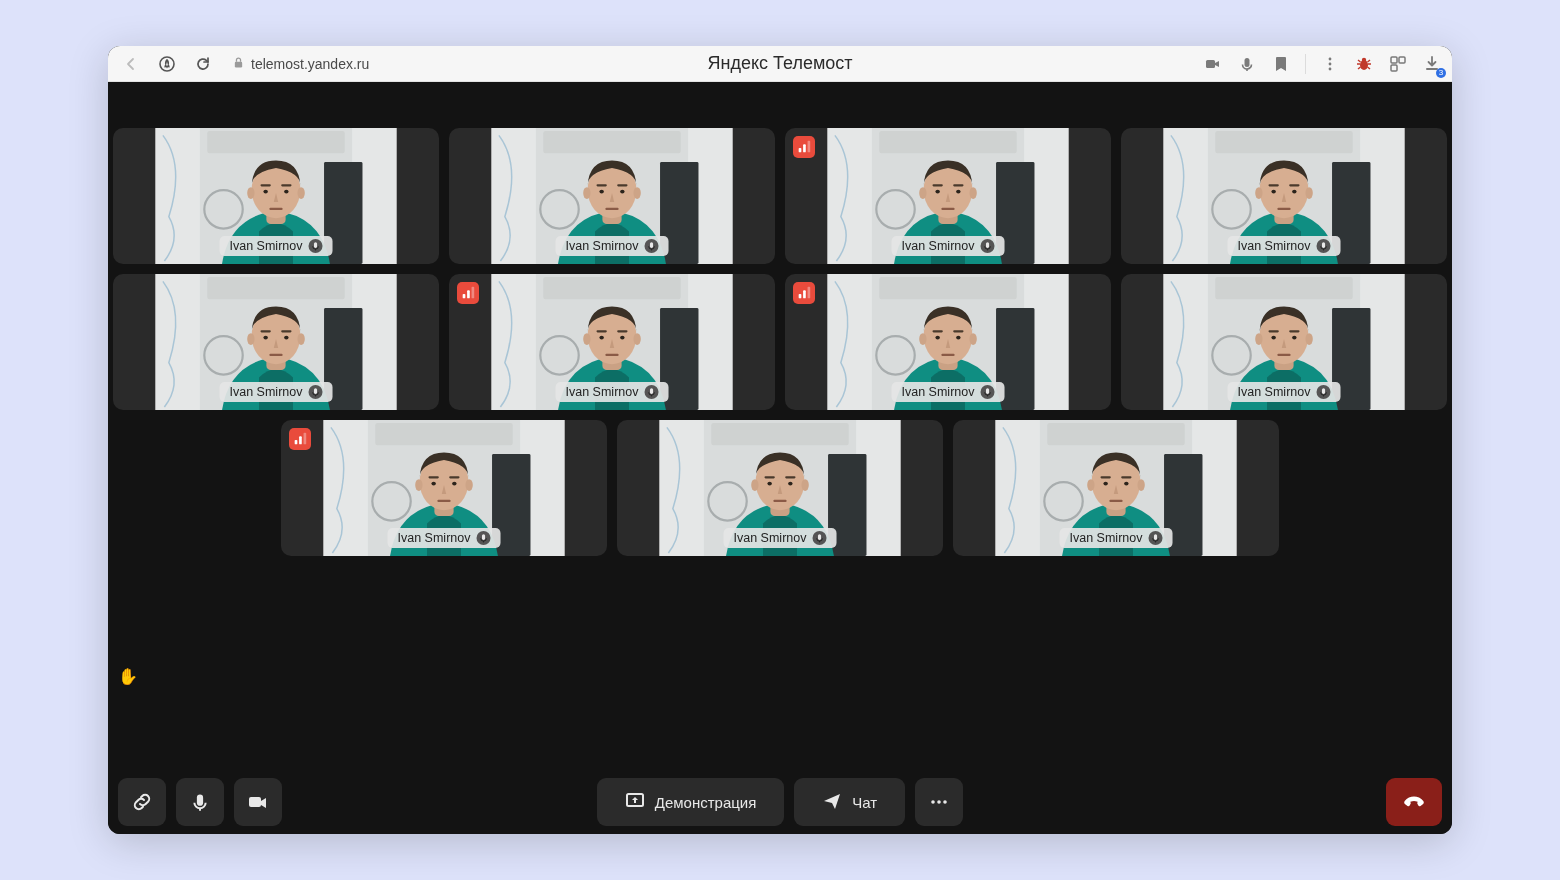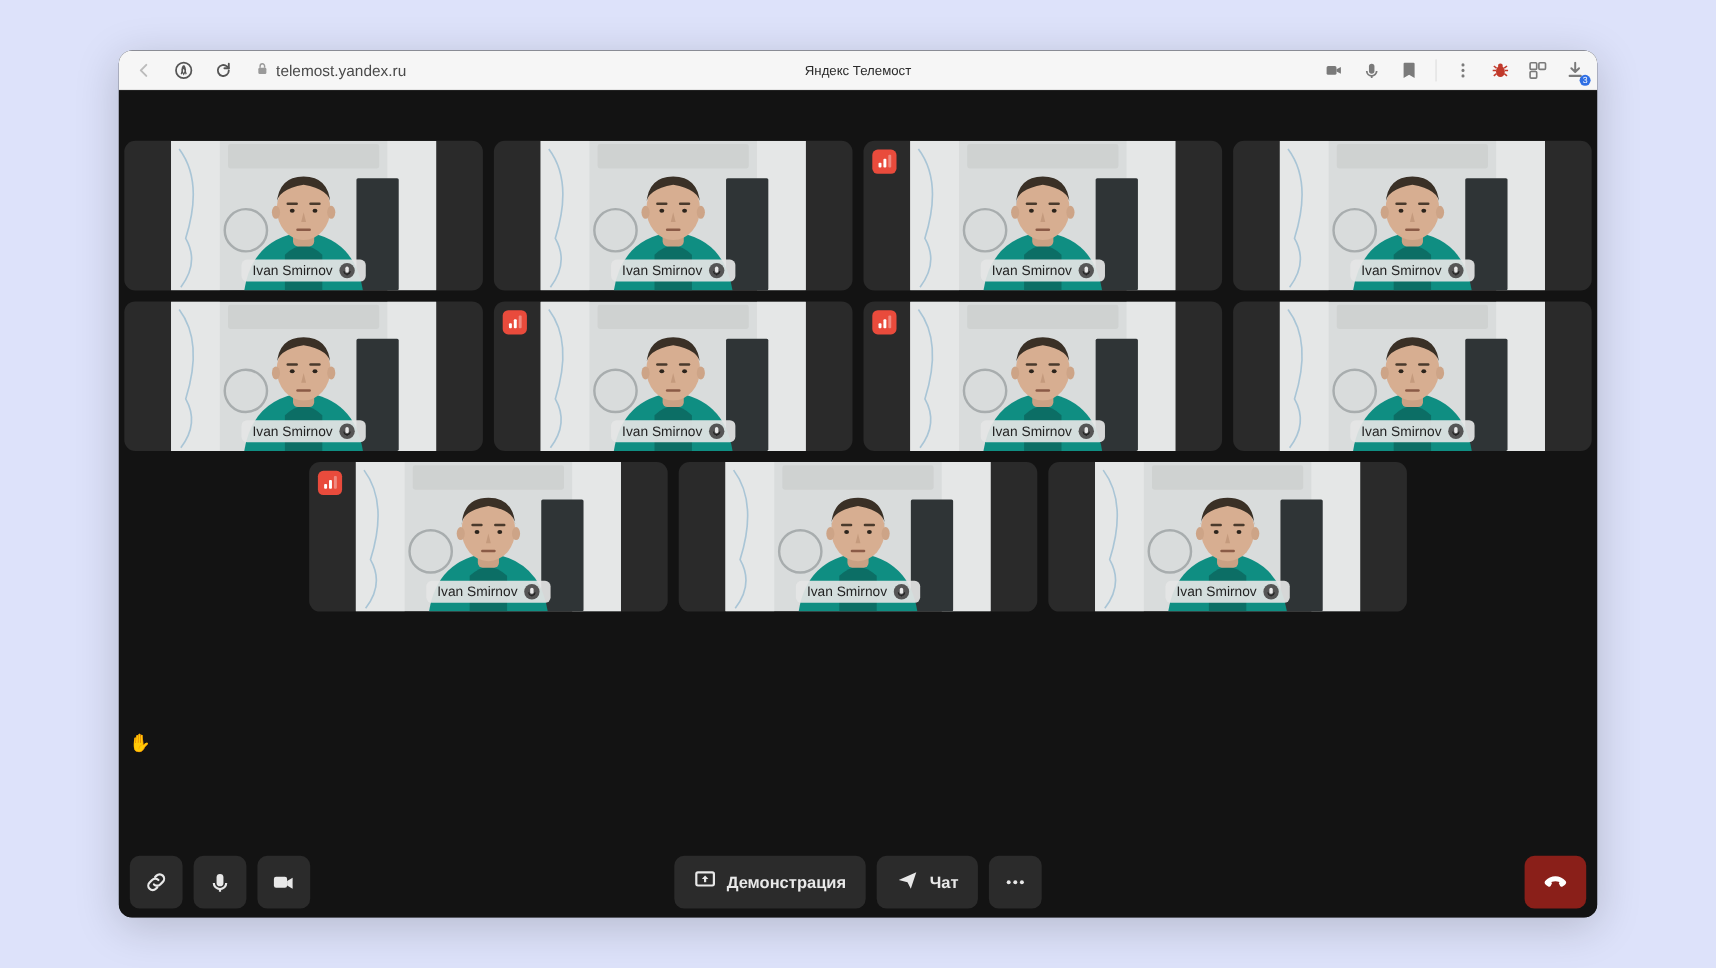--- a/index.html
+++ b/index.html
@@ -45,21 +45,21 @@
     display: flex; align-items: center; gap: 6px;
     color: #4a4a4a;
     font-size: 14px;
     margin-left: 6px;
   }
   .lock-ic { color: #9a9a9a; }
   .page-title {
     position: absolute;
     left: 0; right: 0;
     text-align: center;
-    font-size: 12px;
+    font-size: 18px;
     color: #2b2b2b;
     pointer-events: none;
   }
   .chrome-right {
     margin-left: auto;
     display: flex;
     align-items: center;
     gap: 14px;
   }
   .chrome-right .ic { color: #7a7a7a; display:flex; align-items:center; justify-content:center; width:20px; height:20px; position:relative;}
@@ -164,24 +164,24 @@
     border-radius: 9px;
     display:flex; align-items:center; justify-content:center;
     color:#e8e8e8;
   }
   .pill-btn {
     height: 48px;
     background: #2b2b2b;
     border-radius: 9px;
     display:flex; align-items:center; justify-content:center;
     color:#e8e8e8;
-    padding: 0 18px;
+    padding: 0 28px;
     gap: 10px;
     font-size: 15px;
-    font-weight: 700;
+    font-weight: 400;
   }
   .count-badge {
     background: #4a4a4a;
     color: #e8e8e8;
     font-size: 12px;
     padding: 1px 7px;
     border-radius: 5px;
   }
   .hangup {
     width: 56px; height: 48px;

